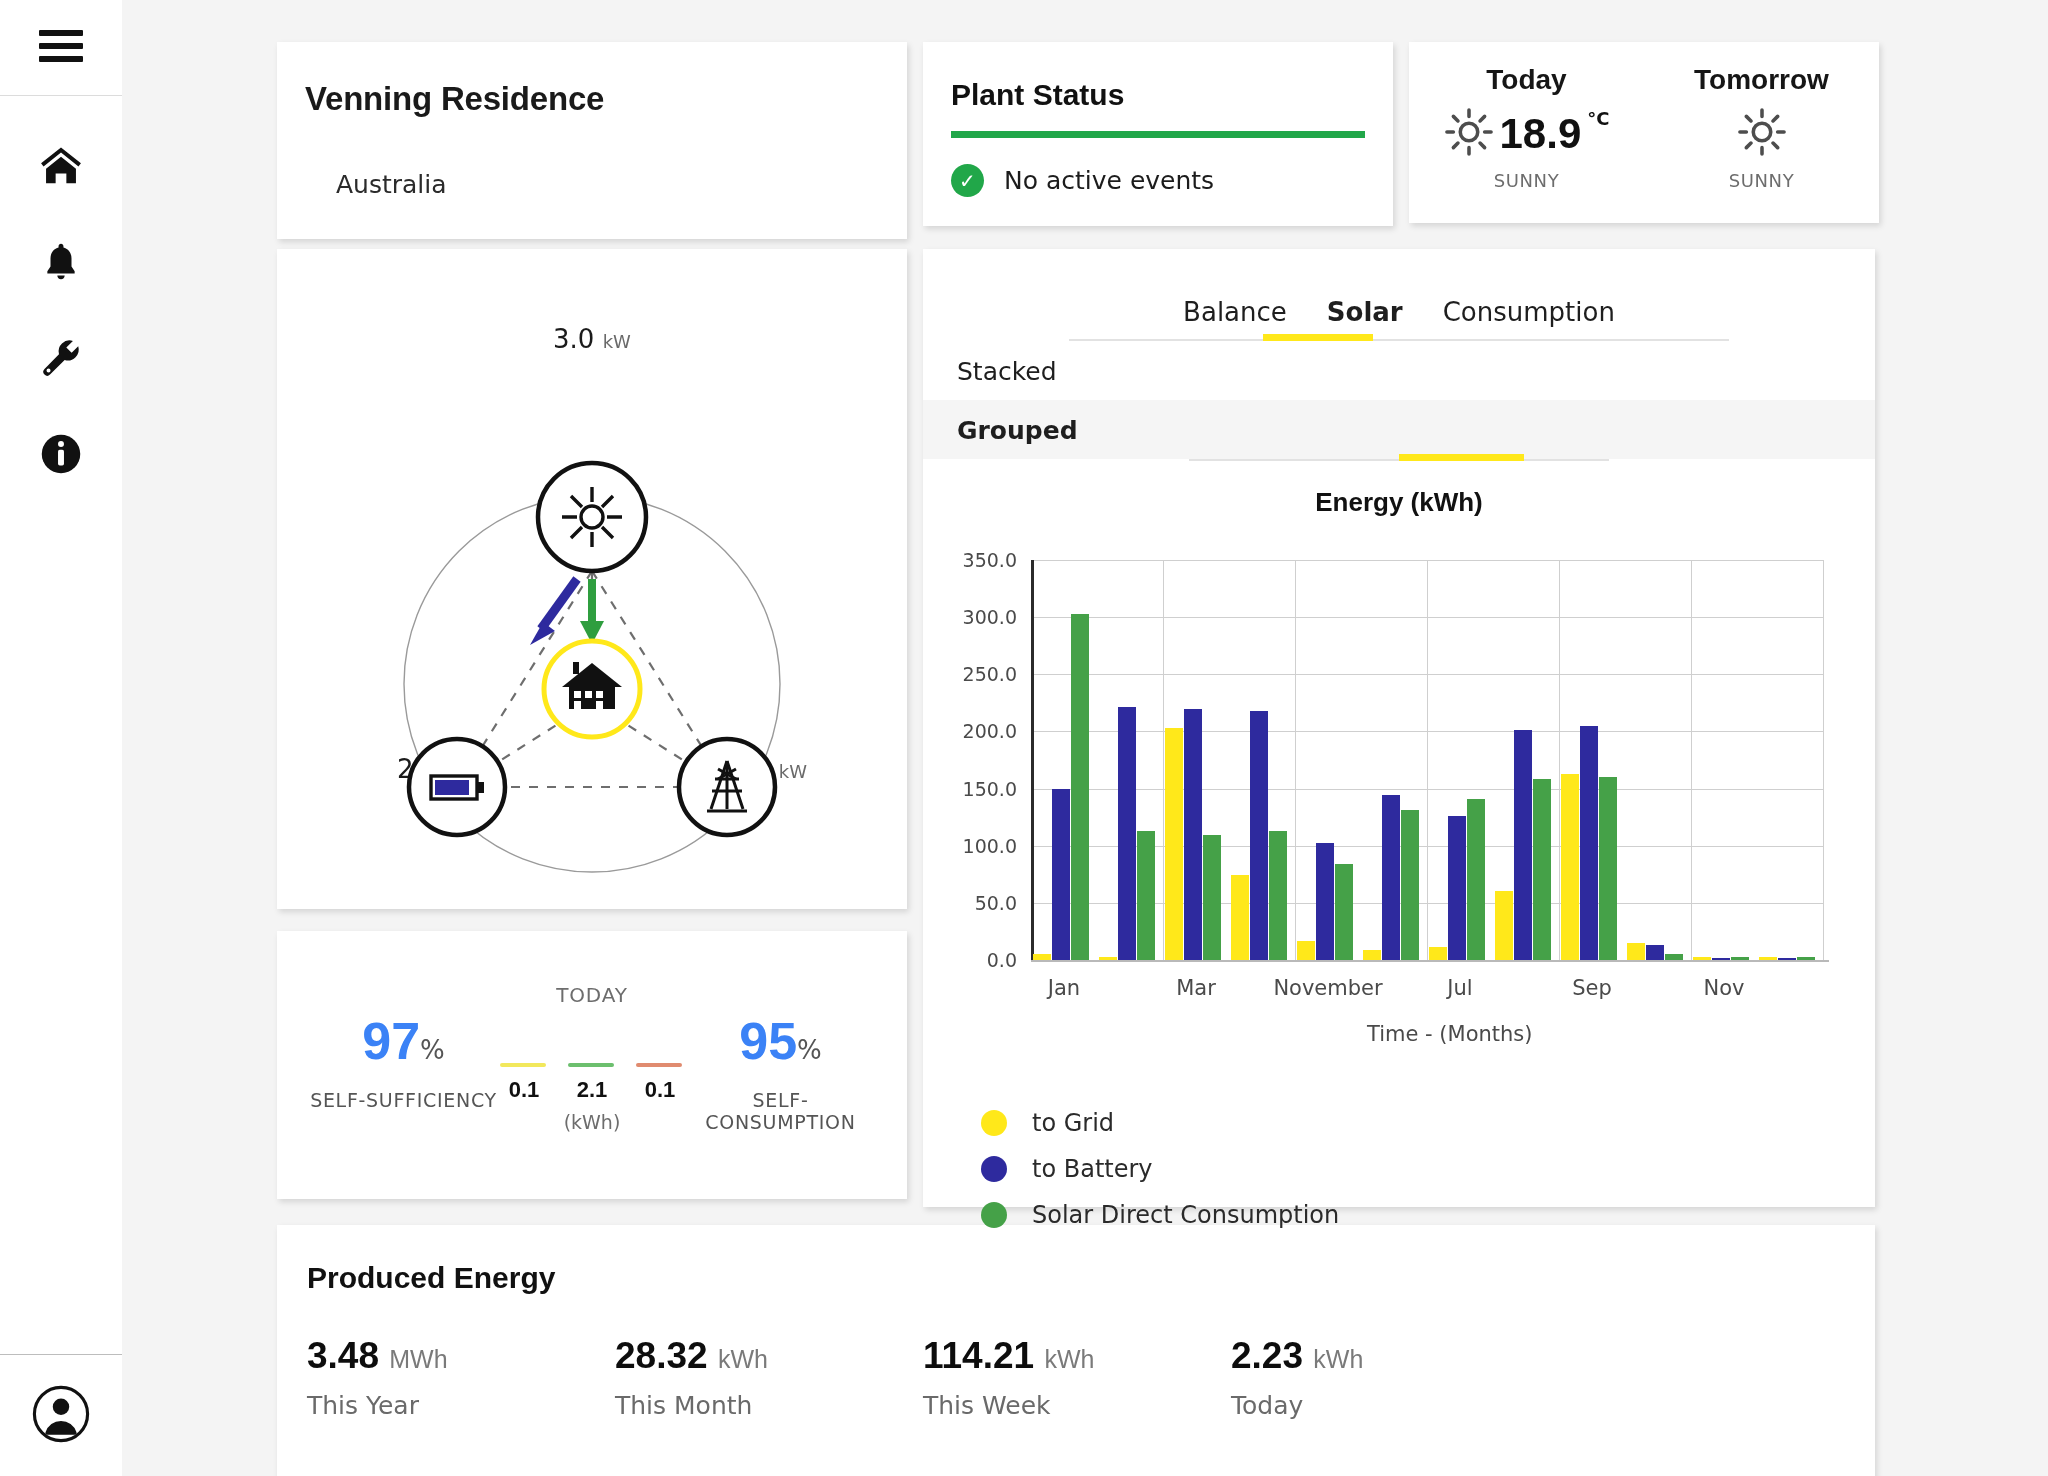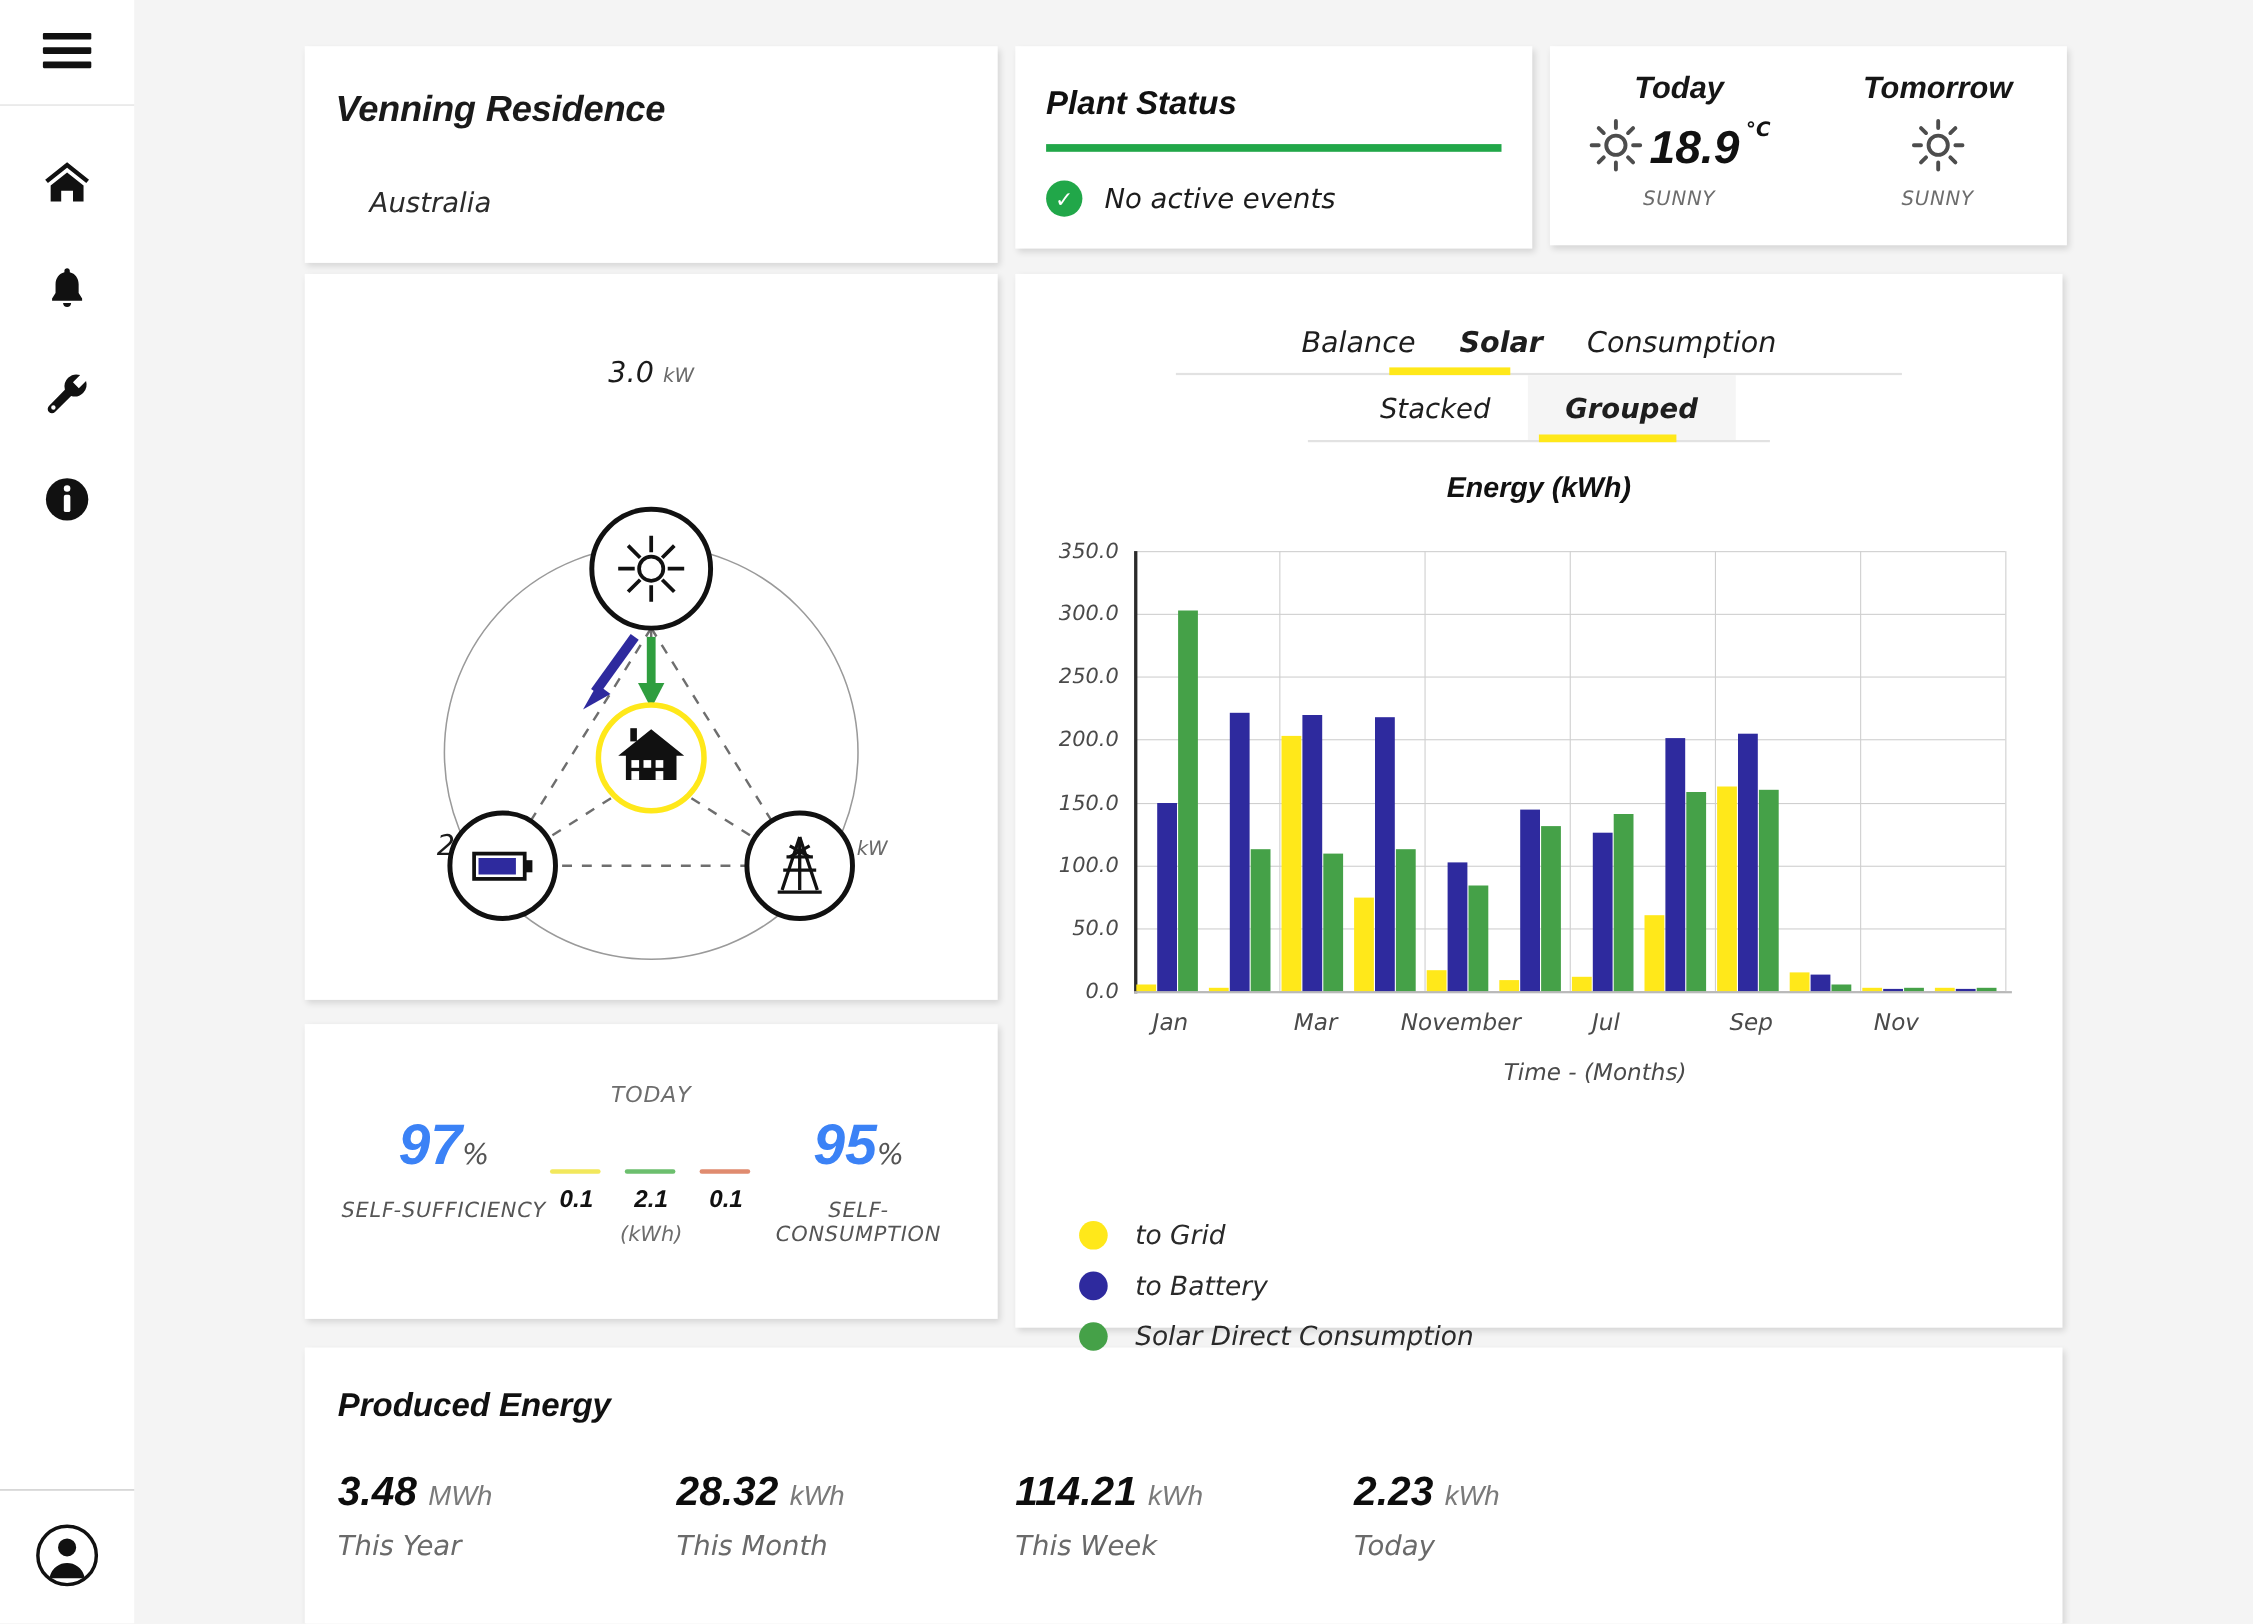--- a/index.html
+++ b/index.html
@@ -21,21 +21,21 @@
             justify-content: center; border-bottom: 1px solid #dcdcdc; }
   .sb-icons { display: flex; flex-direction: column; align-items: center;
               padding-top: 46px; gap: 44px; width: 100%; }
   .sb-icon { width: 52px; height: 52px; display: flex; align-items: center;
              justify-content: center; cursor: pointer; }
   .sb-bottom { position: absolute; bottom: 0; left: 0; width: 100%; height: 122px;
                border-top: 1px solid #bdbdbd; display: flex; align-items: center;
                justify-content: center; }
 
   
-  .main { flex: 1; padding: 42px 0 0 0; position: relative; font-style: italic; }
+  .main { flex: 1; padding: 42px 0 0 0; position: relative; }
   .card { background: #fff; box-shadow: 2px 3px 6px rgba(0,0,0,.13); }
 
   .row1 { display: flex; gap: 16px; padding-left: 155px; padding-right: 160px; }
   .card-name { width: 630px; height: 197px; padding: 38px 0 0 28px; }
   .card-name h1 { font-size: 33px; font-weight: bold; color: #1a1a1a;
                   font-family: "Liberation Sans", sans-serif; letter-spacing: -.2px; }
   .card-name .country { font-size: 25px; color: #2b2b2b; margin-top: 52px; padding-left: 31px; }
 
   .card-status { width: 470px; height: 184px; padding: 36px 28px 0 28px; }
   .card-status h2 { font-size: 30px; font-weight: bold; color: #111;
@@ -87,21 +87,21 @@
             font-family: "Liberation Sans", sans-serif; }
   .ss-unit { font-size: 19px; color: #6d6d6d; margin-top: 8px; }
 
   
   .ch-tabs { display: flex; justify-content: center; gap: 40px; padding-top: 48px; }
   .ch-tab { font-size: 26px; color: #1e1e1e; padding-bottom: 12px; cursor: pointer; }
   .ch-tab.active { font-weight: bold; }
   .ch-tabline { margin: 0 auto; width: 660px; height: 2px; background: #e2e2e2;
                 position: relative; }
   .ch-underline { position: absolute; height: 7px; background: #FFE81A; top: -5px; }
-  .ch-sub { display: flex; justify-content: center; margin-top: 0; }
+  .ch-sub { display: flex; justify-content: center; margin-top: 0; flex-direction: column; }
   .ch-seg { padding: 16px 34px 14px 34px; font-size: 25px; color: #1e1e1e;
             cursor: pointer; position: relative; }
   .ch-seg.active { font-weight: bold; background: #f5f5f5; }
   .ch-subline { margin: 0 auto; width: 420px; height: 2px; background: #e2e2e2;
                 position: relative; }
   .ch-subul { position: absolute; height: 7px; background: #FFE81A; top: -5px; }
   .ch-title { text-align: center; font-size: 26px; font-weight: bold; color: #111;
               margin-top: 26px; font-family: "Liberation Sans", sans-serif; }
 
   .plot-area { position: relative; margin: 42px 0 0 0; height: 400px; }

